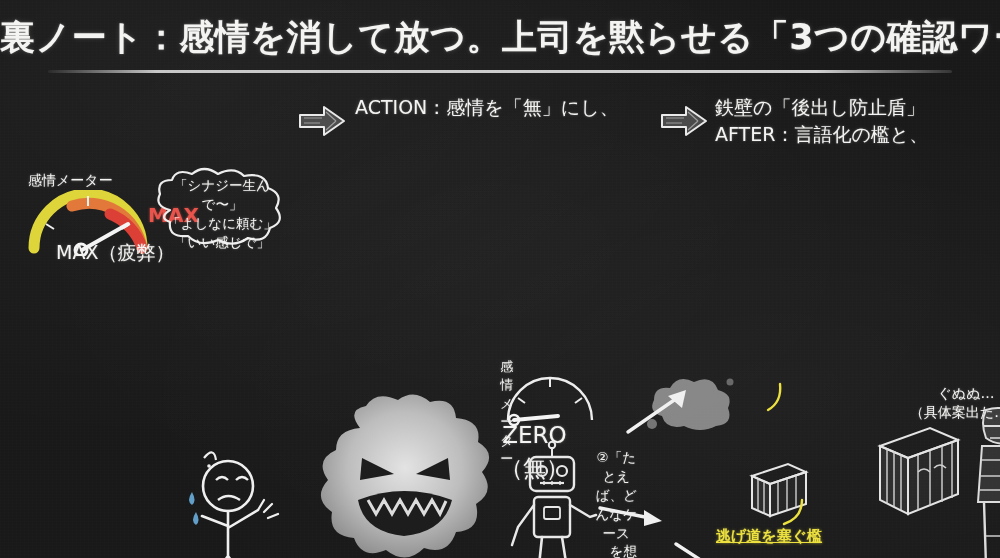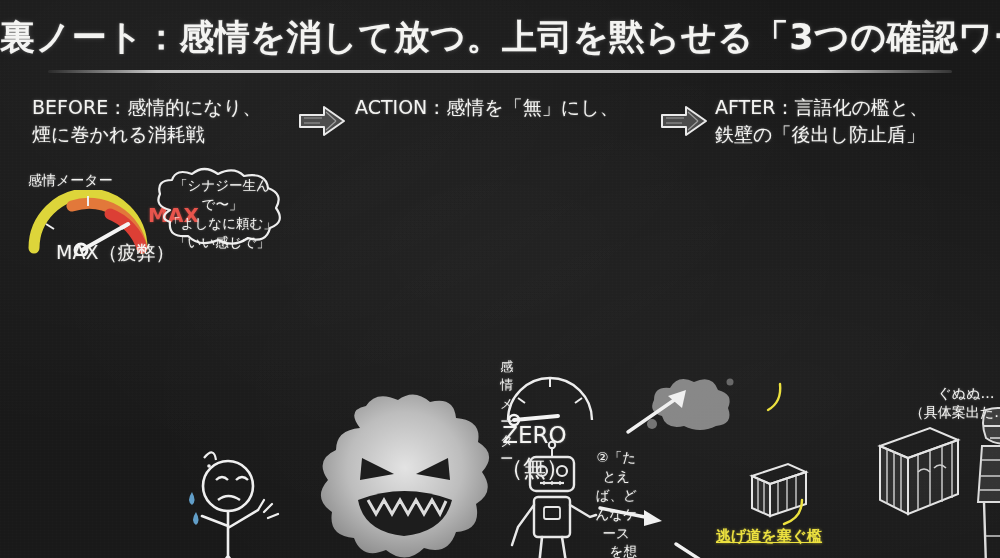--- a/index.html
+++ b/index.html
@@ -97,42 +97,38 @@
 </style>
 </head>
 <body>
 
 <div id="board">
   <div id="grain"></div>
 
   <div id="title" class="chalk white">裏ノート：感情を消して放つ。上司を黙らせる「3つの確認ワード」</div>
   <div id="title-rule"></div>
 
-  <div id="head-before" class="col-head chalk white">
-    <div>BEFORE：感情的になり、</div>
-    <div>煙に巻かれる消耗戦</div>
-  </div>
 
   <svg id="arrow1" class="arrow-head" viewBox="0 0 48 34">
     <path d="M2 11 L26 11 L26 3 L46 17 L26 31 L26 23 L2 23 Z" fill="rgba(255,255,255,0.20)" stroke="#eaeaea" stroke-width="2" stroke-linejoin="round"></path>
     <path d="M6 14 L24 14 M6 19 L22 19 M28 8 L38 17 M28 26 L38 17" stroke="rgba(255,255,255,.45)" stroke-width="1.2"></path>
   </svg>
 
   <div id="head-action" class="col-head chalk white">
     <div>ACTION：感情を「無」にし、</div>
   </div>
 
   <svg id="arrow2" class="arrow-head" viewBox="0 0 48 34">
     <path d="M2 11 L26 11 L26 3 L46 17 L26 31 L26 23 L2 23 Z" fill="rgba(255,255,255,0.20)" stroke="#eaeaea" stroke-width="2" stroke-linejoin="round"></path>
     <path d="M6 14 L24 14 M6 19 L22 19 M28 8 L38 17 M28 26 L38 17" stroke="rgba(255,255,255,.45)" stroke-width="1.2"></path>
   </svg>
 
   <div id="head-after" class="col-head chalk white">
+    <div>鉄壁の「後出し防止盾」</div>
     <div>AFTER：言語化の檻と、</div>
-    <div>鉄壁の「後出し防止盾」</div>
   </div>
 
   <div id="meter1-label" class="chalk white">感情メーター</div>
 
   <svg id="meter1" viewBox="0 0 128 66">
     <path d="M10 58 A54 54 0 0 1 118 58" fill="none" stroke="#ddd53a" stroke-width="11" stroke-linecap="round"></path>
     <path d="M48 16 A54 54 0 0 1 118 58" fill="none" stroke="#e2783a" stroke-width="11" stroke-linecap="round"></path>
     <path d="M86 24 A54 54 0 0 1 118 58" fill="none" stroke="#dc3f35" stroke-width="11" stroke-linecap="round"></path>
     <path d="M64 6 L64 16" stroke="#f0f0f0" stroke-width="2"></path>
     <path d="M22 34 L30 39" stroke="#f0f0f0" stroke-width="2"></path>

